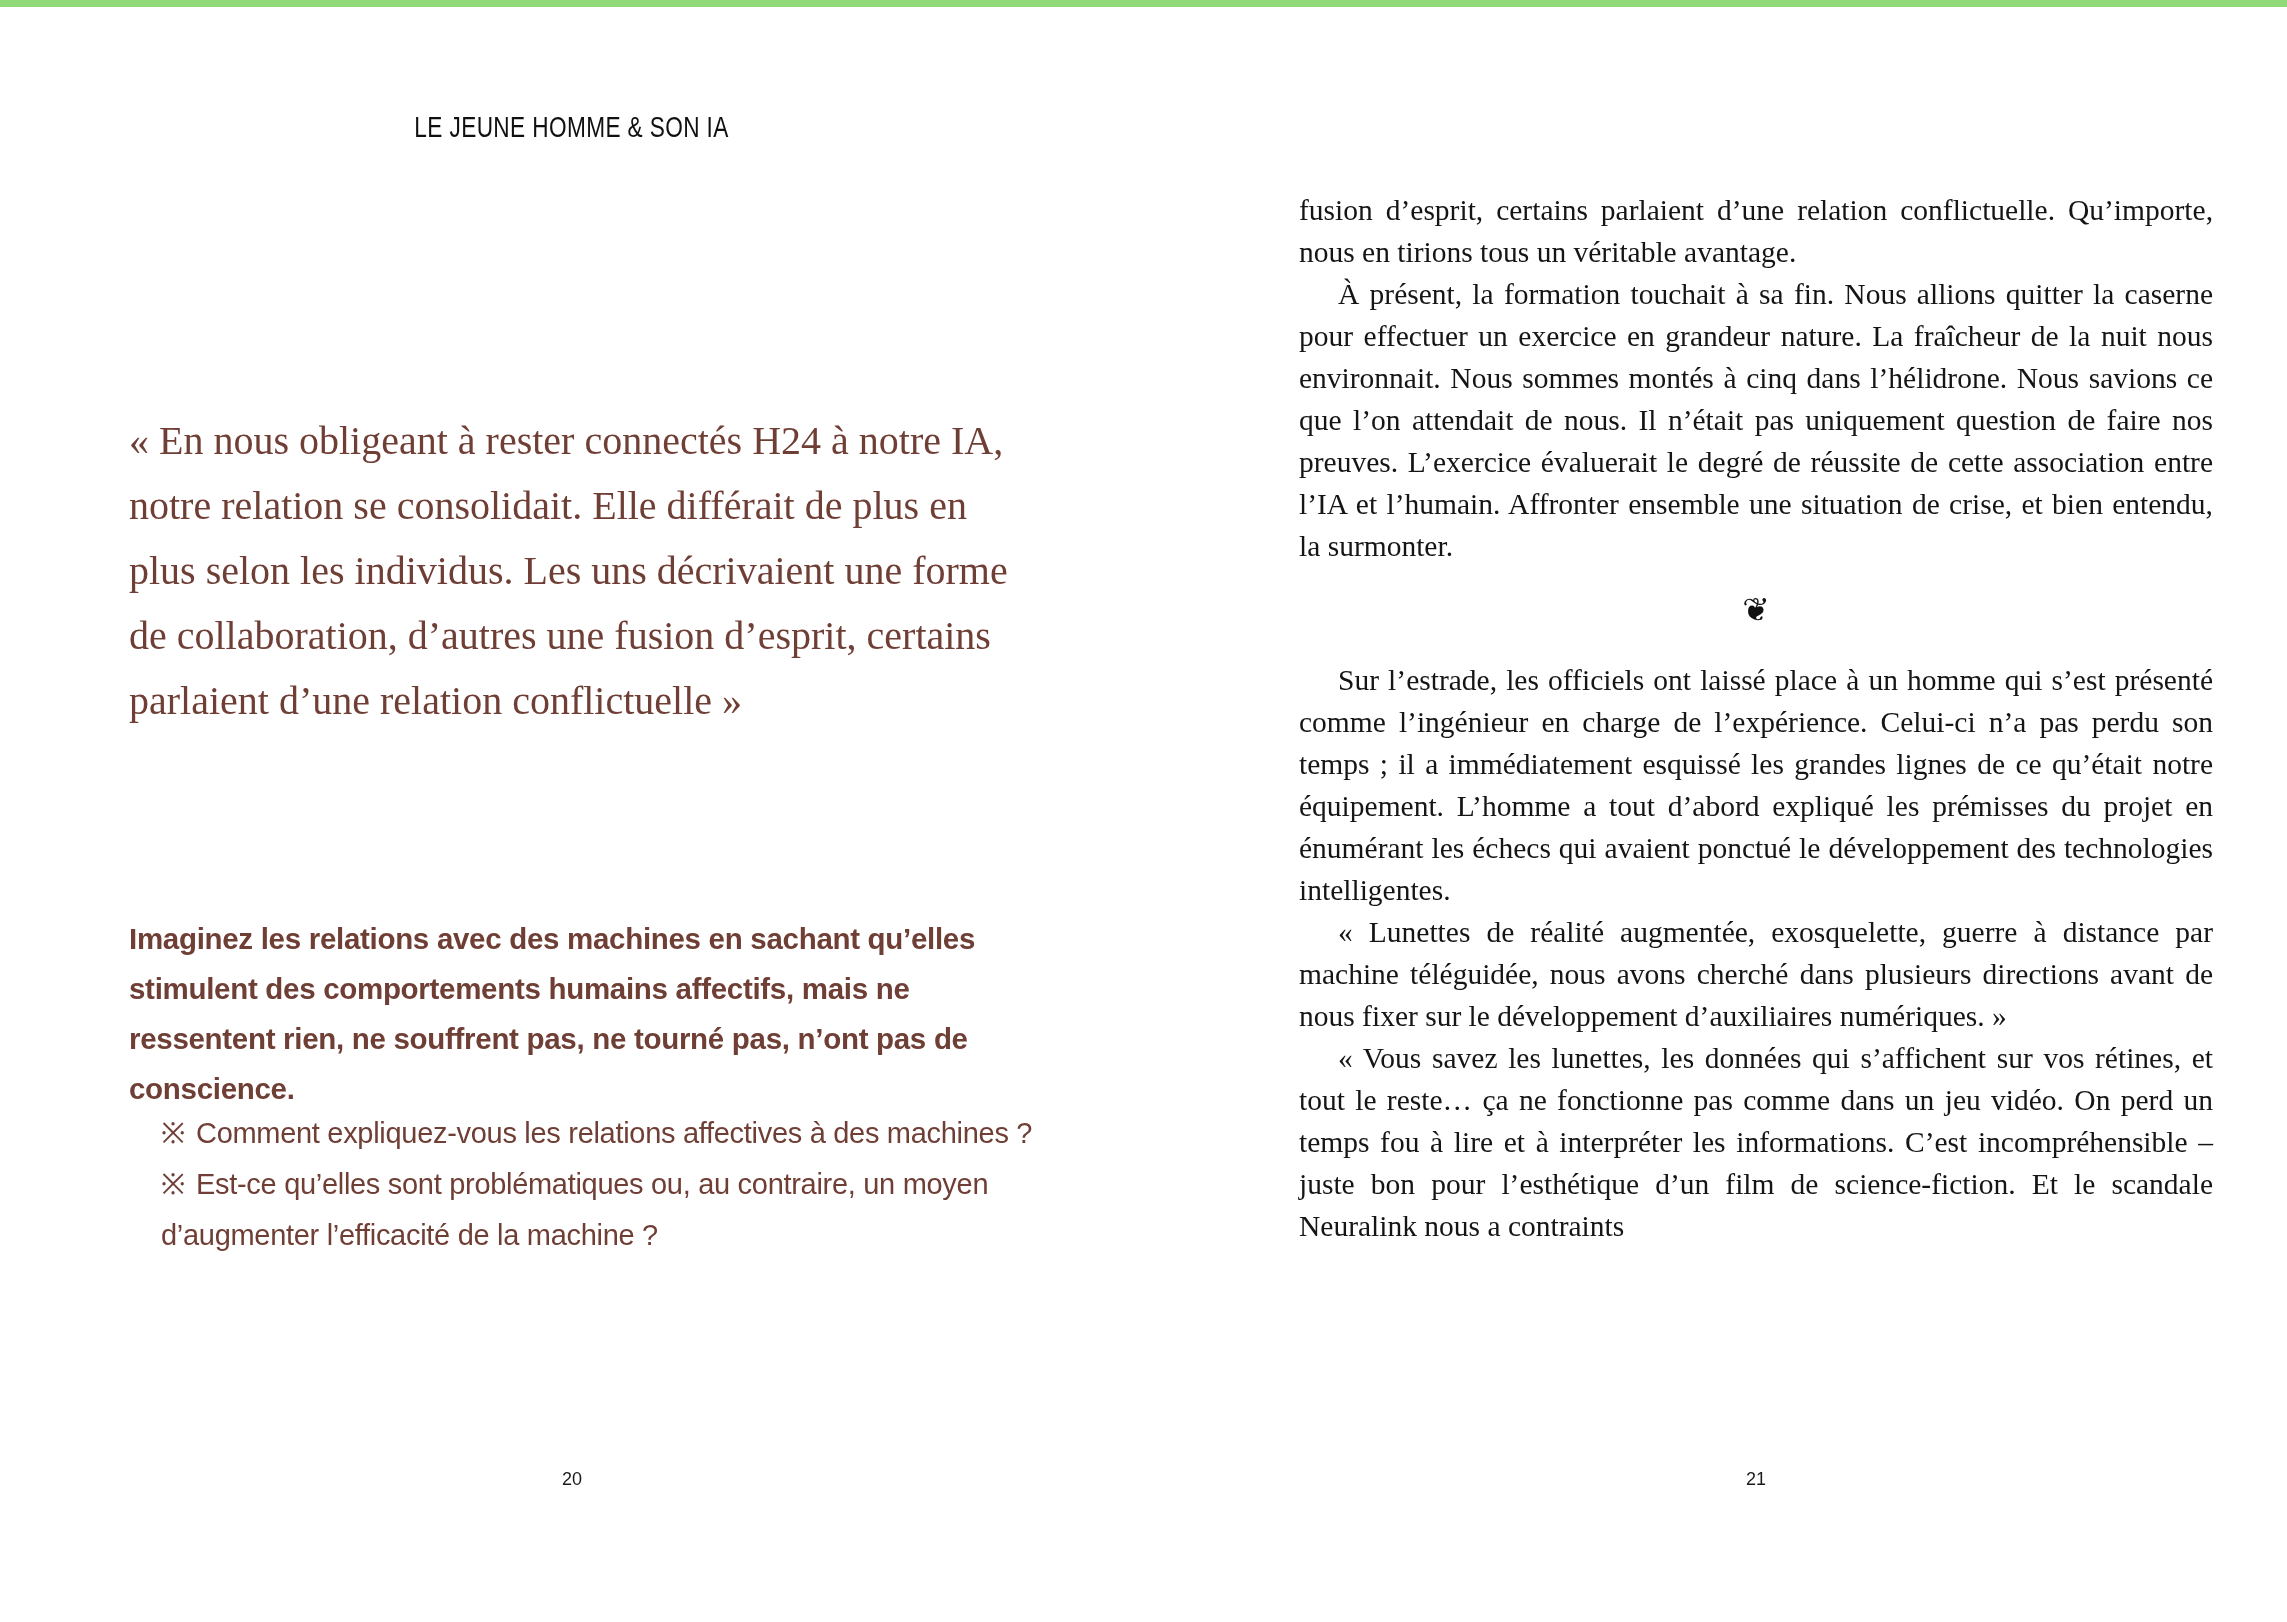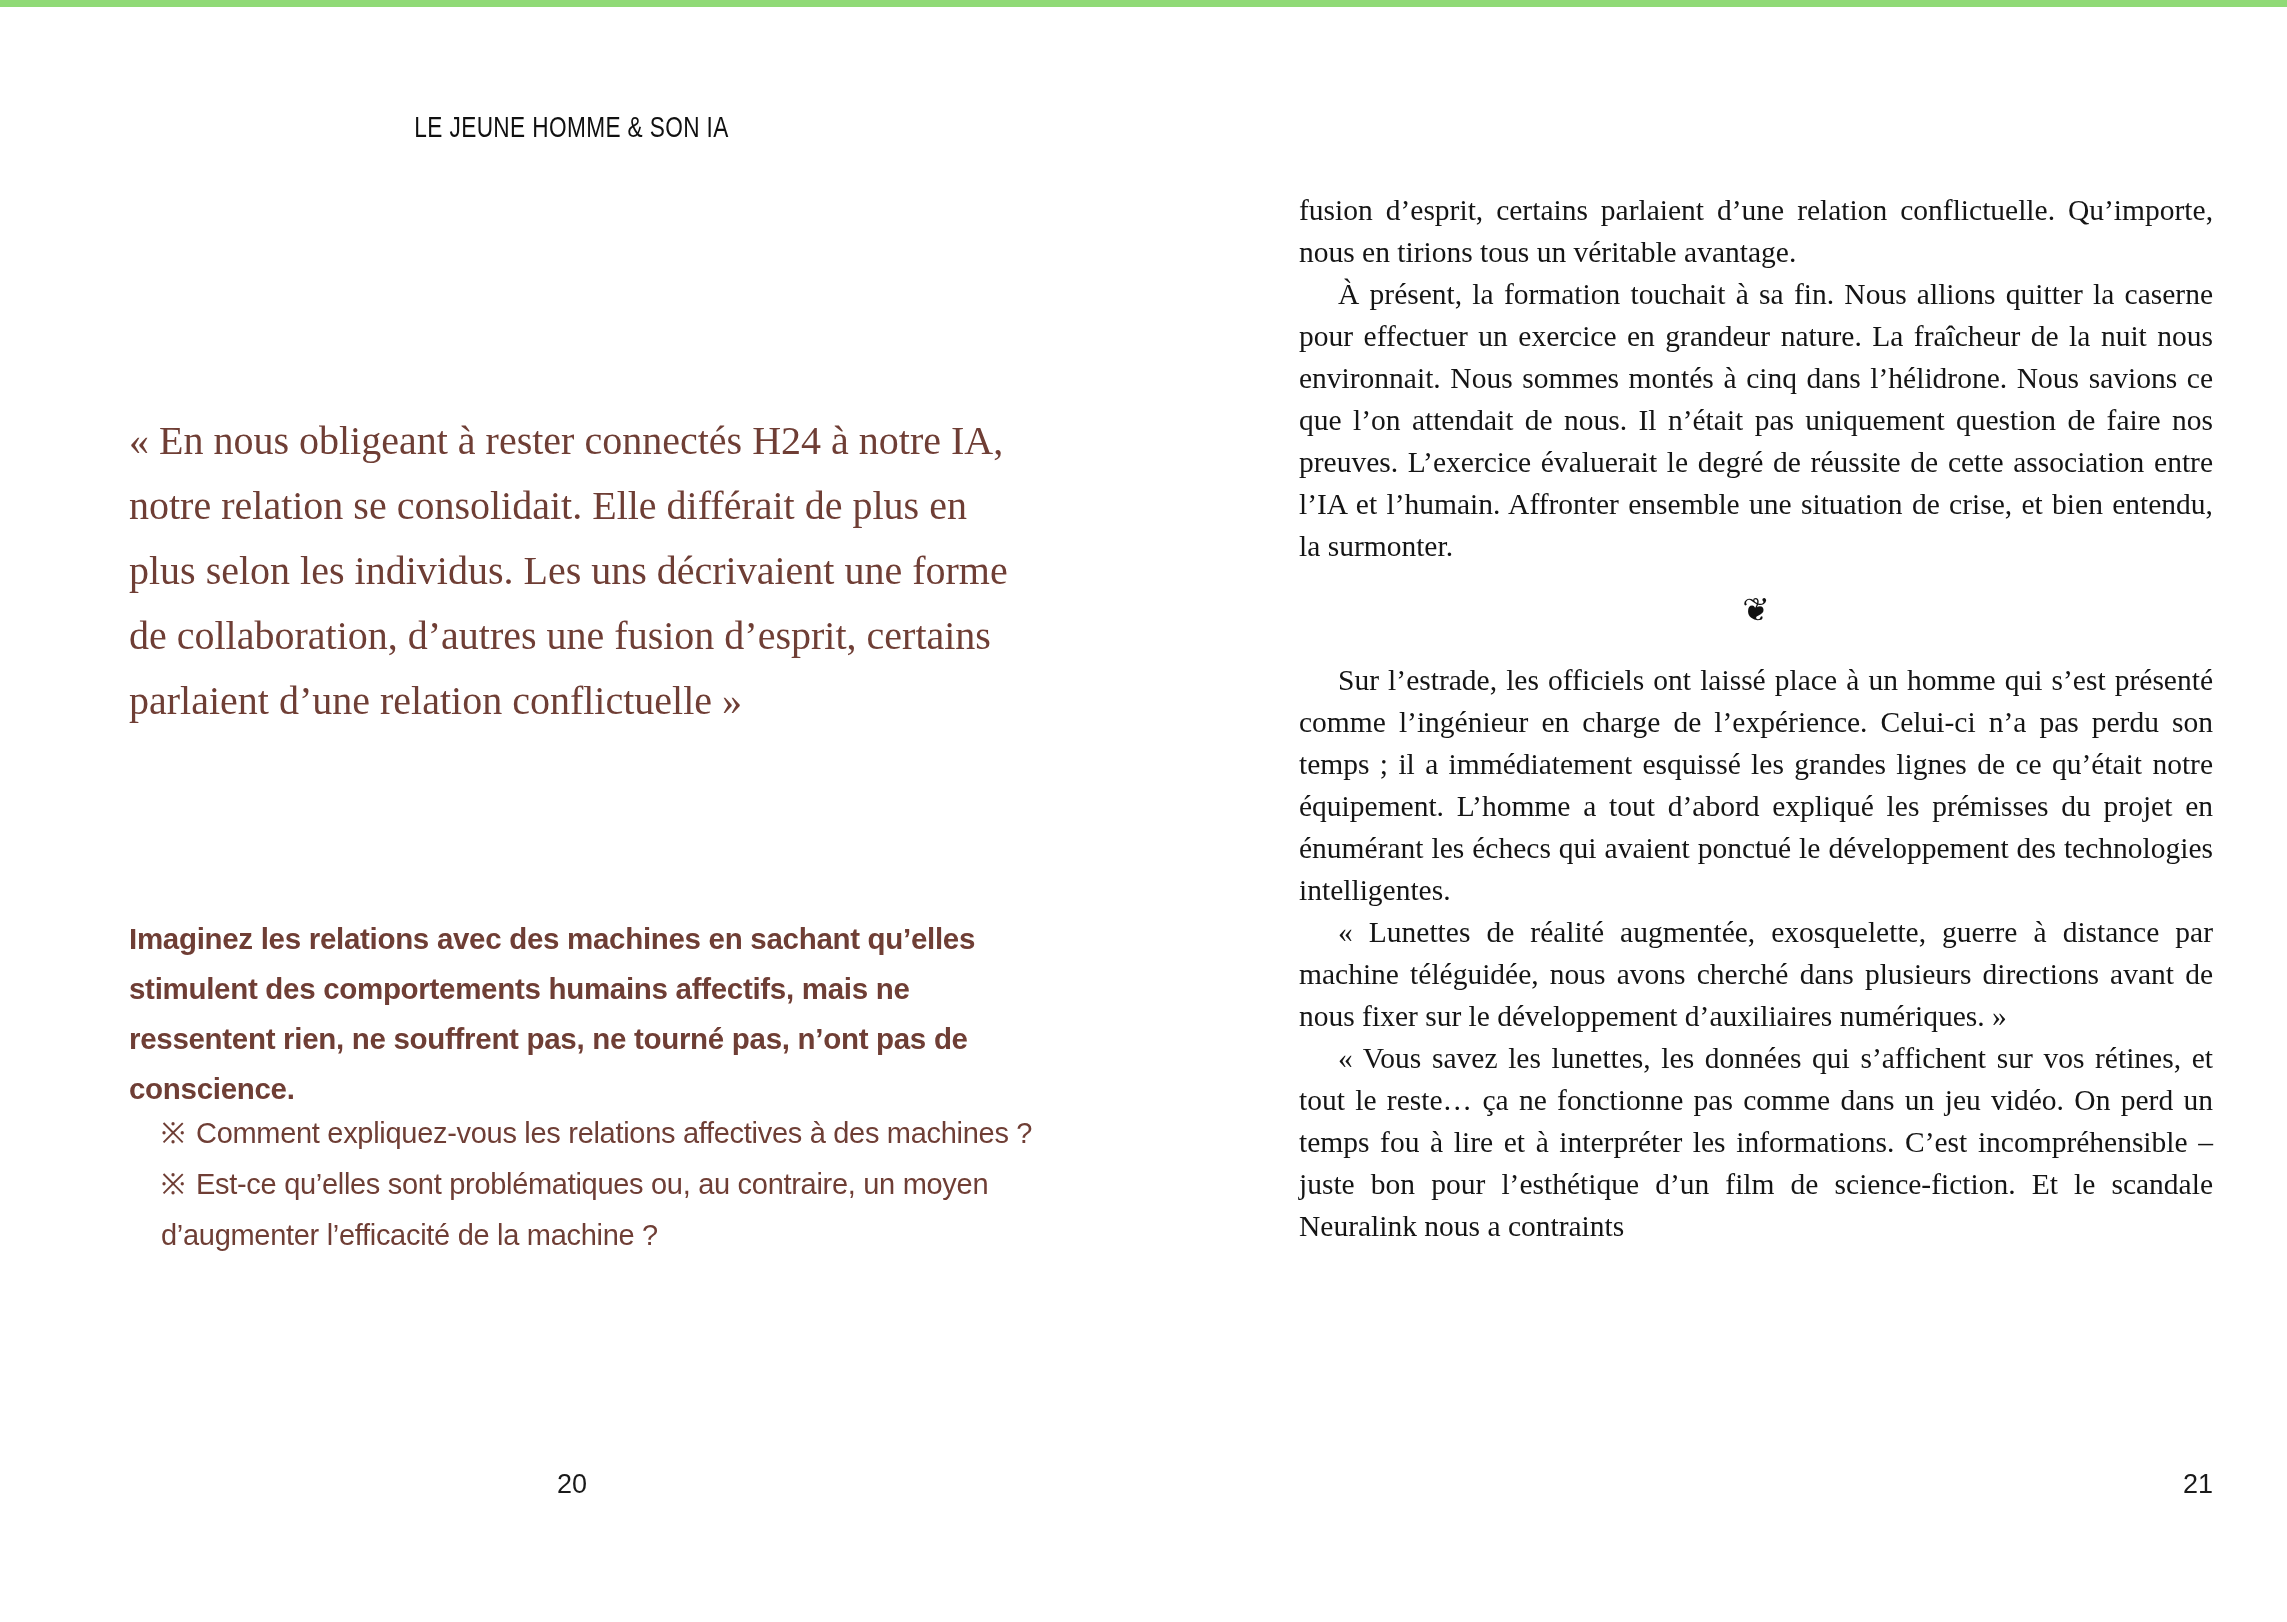--- a/index.html
+++ b/index.html
@@ -38,24 +38,24 @@
     position:absolute;left:129px;top:1108px;width:909px;
     color:#6f3e35;
     font-family:"Liberation Sans", sans-serif;
     font-size:29px;line-height:51px;font-weight:400;letter-spacing:-0.3px;margin-left:32px;
   }
   .q-item{margin:0;}
   .q-marker{margin-right:11px;}
   .folio{
     position:absolute;
     font-family:"Liberation Sans", sans-serif;
-    font-size:27px;color:#1a1a1a;text-align:center;
+    font-size:18px;color:#1a1a1a;text-align:center;
   }
   .folio-left{left:129px;top:1469px;width:886px;}
-  .folio-right{left:1299px;top:1469px;width:914px;text-align:right;}
+  .folio-right{left:1299px;top:1469px;width:914px;}
   
   .body-col{
     position:absolute;left:1299px;top:189px;width:914px;
     color:#151515;
     font-family:"Liberation Serif", serif;
     font-size:29.5px;line-height:42px;
     text-align:justify;
     hyphens:none;
   }
   .body-para{margin:0;}

